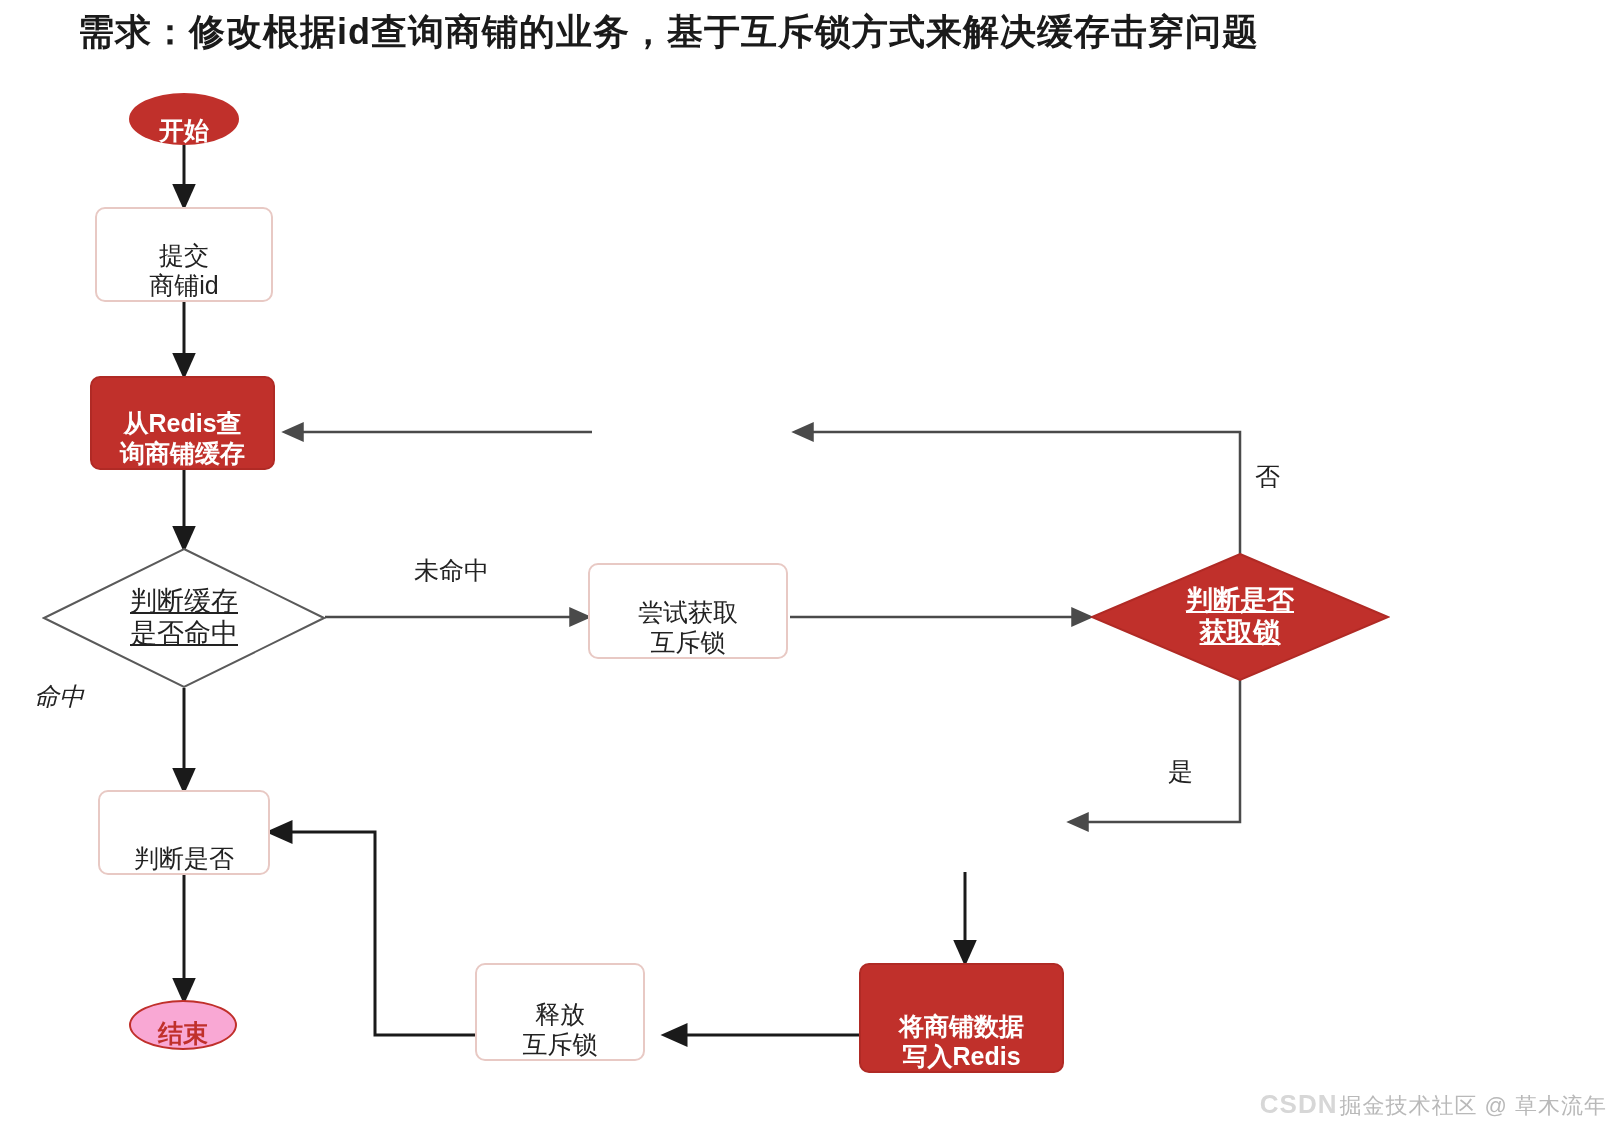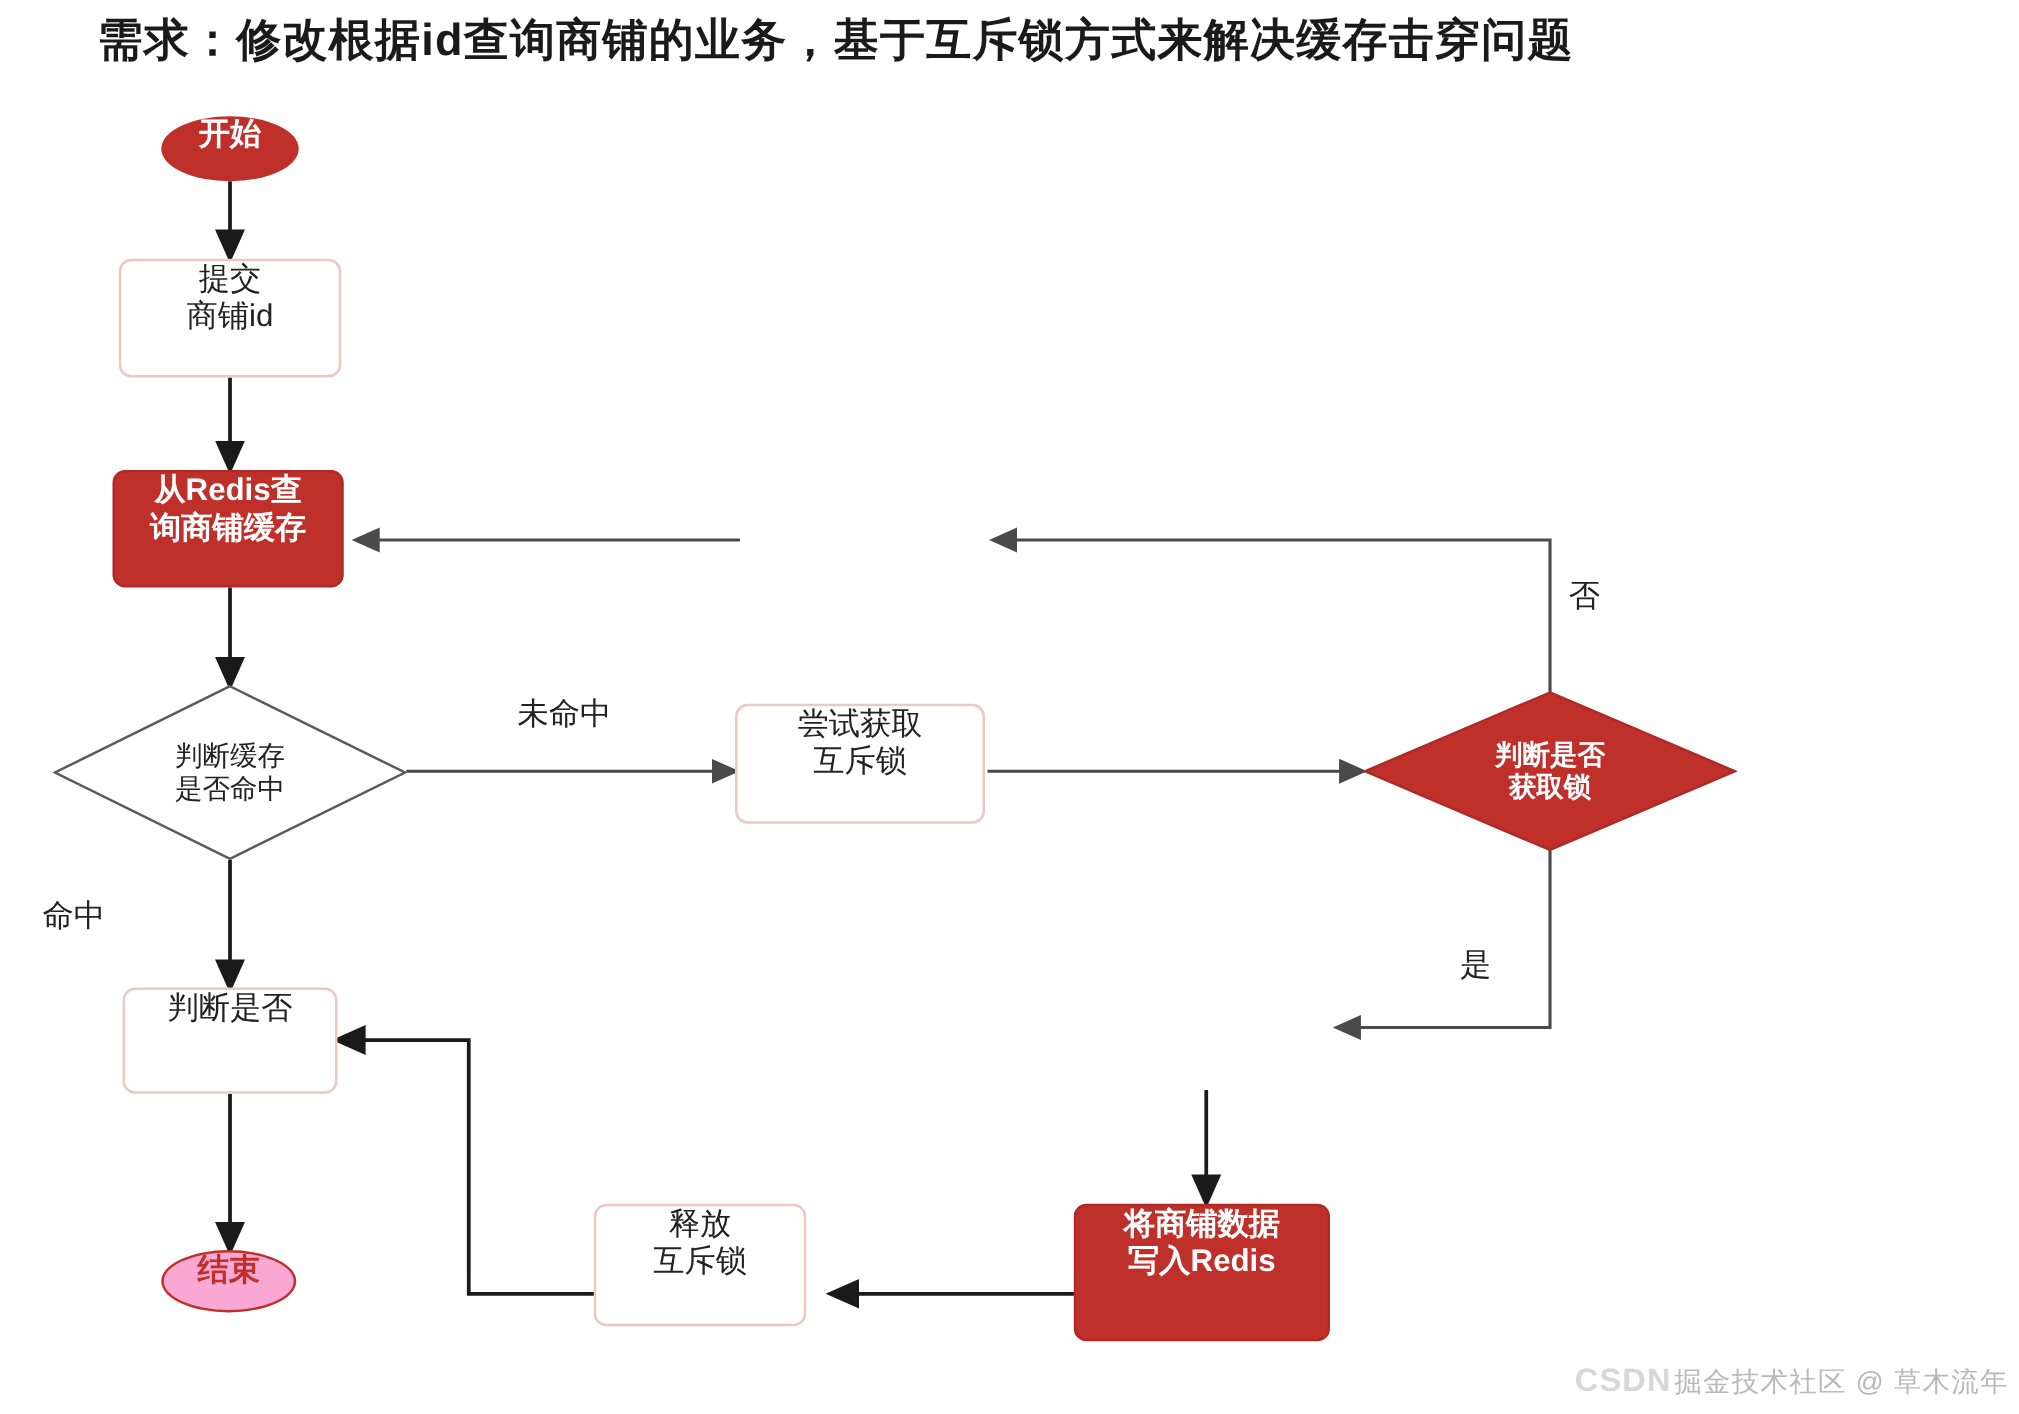--- a/index.html
+++ b/index.html
@@ -31,21 +31,21 @@
     left: 0;
     top: 0;
     width: 1615px;
     height: 1131px;
     pointer-events: none;
   }
   .node {
     position: absolute;
     box-sizing: border-box;
     display: flex;
-    align-items: flex-start;
+    align-items: flex-end;
     justify-content: center;
     text-align: center;
     line-height: 1.18;
     white-space: pre-line;
   }
   
   .node.term-filled {
     background: #c0302b;
     color: #ffffff;
     border-radius: 50%;
@@ -88,22 +88,23 @@
   }
   .diamond-wrap .dlabel {
     position: absolute;
     left: 0; top: 0;
     width: 100%; height: 100%;
     display: flex;
     align-items: center;
     justify-content: center;
     text-align: center;
     line-height: 1.18;
-    font-size: 22px;
+    font-size: 27px;
     white-space: pre-line;
+    text-decoration: underline;
   }
   .dlabel.light { color: #222222; }
   .dlabel.onred { color: #ffffff; font-weight: bold; }
   .edge-label {
     position: absolute;
     font-size: 25px;
     color: #222222;
     white-space: nowrap;
   }
   #watermark {
@@ -215,21 +216,21 @@
 
   <div class="node proc" style="left:98px; top:790px; width:172px; height:85px;">
     <span>判断是否</span>
   </div>
 
   <div class="node term-outline" style="left:129px; top:1000px; width:108px; height:50px;">
     <span>结束</span>
   </div>
 
   <div class="edge-label" style="left:414px; top:554px;">未命中</div>
-  <div class="edge-label" style="left:34px; top:716px;">命中</div>
+  <div class="edge-label" style="left:34px; top:680px;font-style:italic;">命中</div>
   <div class="edge-label" style="left:1255px; top:460px;">否</div>
   <div class="edge-label" style="left:1168px; top:755px;">是</div>
 
   <div id="watermark">
     <span class="csdn">CSDN</span><span>掘金技术社区 @ 草木流年</span>
   </div>
 
 </div>
 
 </body></html>

